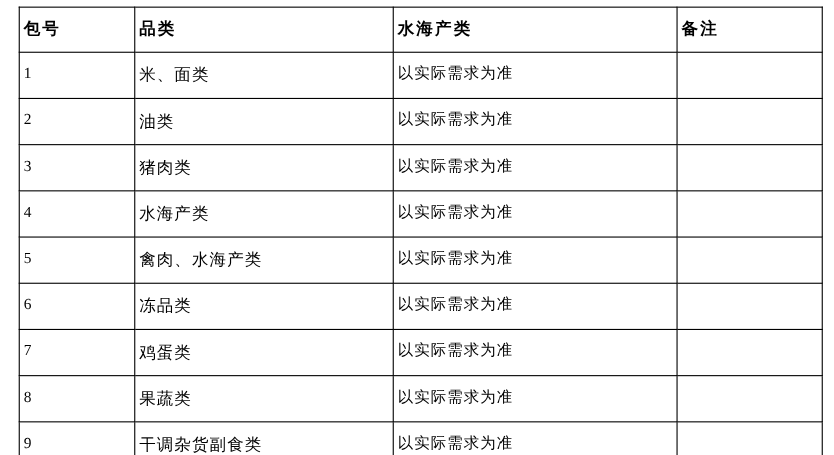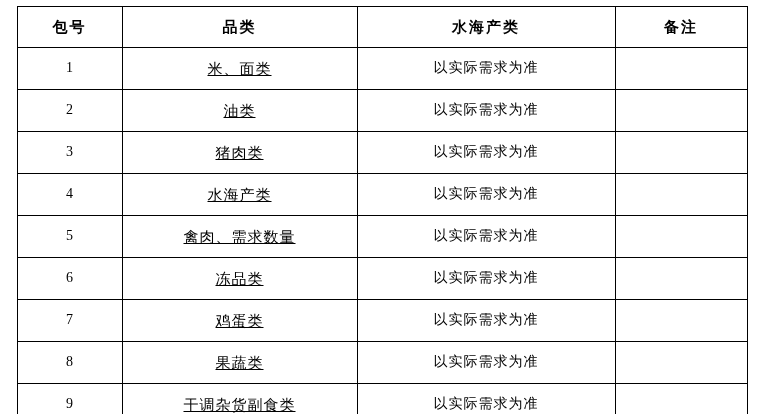--- a/index.html
+++ b/index.html
@@ -31,40 +31,39 @@
   }
   table.req-table col.c-pkg   { width: 105px; }
   table.req-table col.c-cat   { width: 235px; }
   table.req-table col.c-qty   { width: 258px; }
   table.req-table col.c-note  { width: 132px; }
 
   table.req-table th,
   table.req-table td {
     border: 1px solid #000000;
     height: 41px;
-    text-align: center;
+    text-align: left;
     vertical-align: middle;
     padding: 0 4px;
     font-size: 15px;
     line-height: 1.2;
   }
   table.req-table thead th {
     font-weight: bold;
     letter-spacing: 2px;
     font-size: 15px;
     height: 40px;
   }
   table.req-table tbody td.pkg-cell {
     font-size: 14px;
     letter-spacing: 0;
   }
   table.req-table tbody td.cat-cell {
     font-size: 15px;
     letter-spacing: 1px;
-    text-decoration: underline;
   }
   table.req-table tbody td.qty-cell {
     font-size: 14px;
     letter-spacing: 1px;
     font-family: Liberation Mono, monospace;
   }
   table.req-table tbody td.note-cell {
     font-size: 14px;
   }
 </style>
@@ -107,21 +106,21 @@
         <td class="note-cell"></td>
       </tr>
       <tr>
         <td class="pkg-cell">4</td>
         <td class="cat-cell">水海产类</td>
         <td class="qty-cell">以实际需求为准</td>
         <td class="note-cell"></td>
       </tr>
       <tr>
         <td class="pkg-cell">5</td>
-        <td class="cat-cell">禽肉、需求数量</td>
+        <td class="cat-cell">禽肉、水海产类</td>
         <td class="qty-cell">以实际需求为准</td>
         <td class="note-cell"></td>
       </tr>
       <tr>
         <td class="pkg-cell">6</td>
         <td class="cat-cell">冻品类</td>
         <td class="qty-cell">以实际需求为准</td>
         <td class="note-cell"></td>
       </tr>
       <tr>

